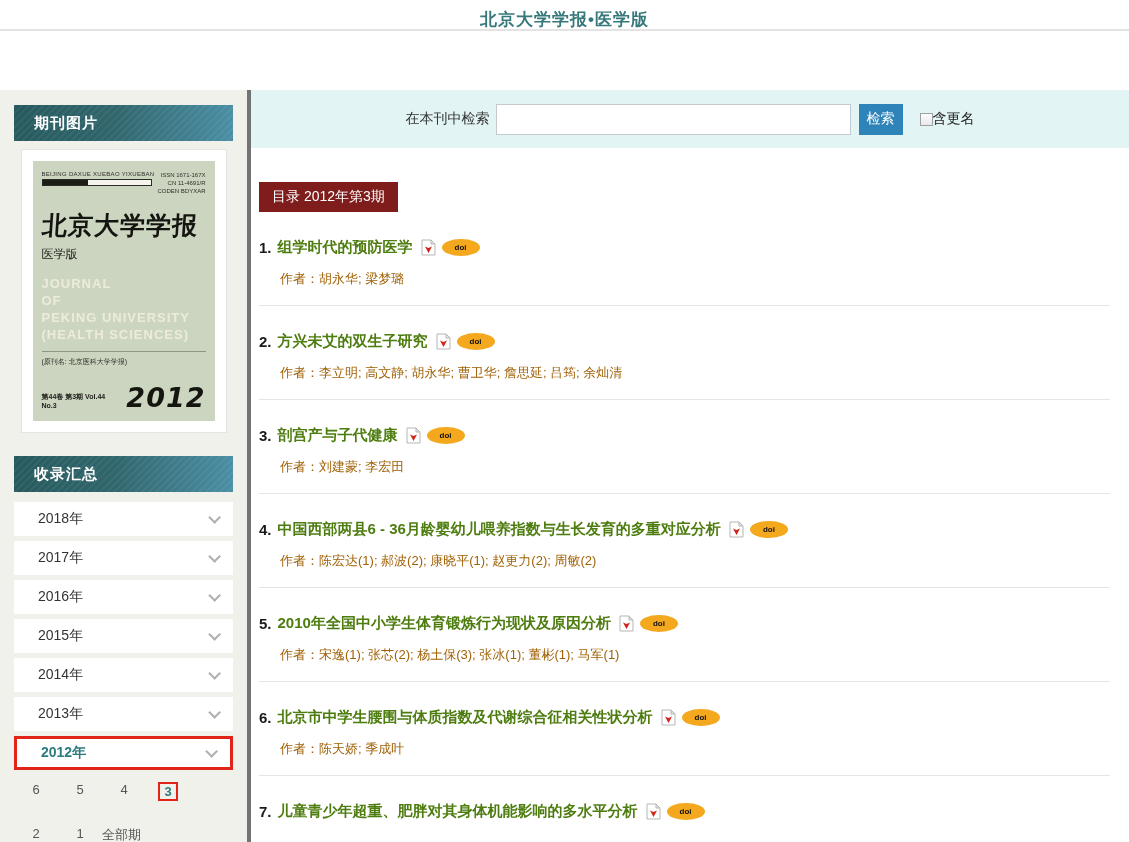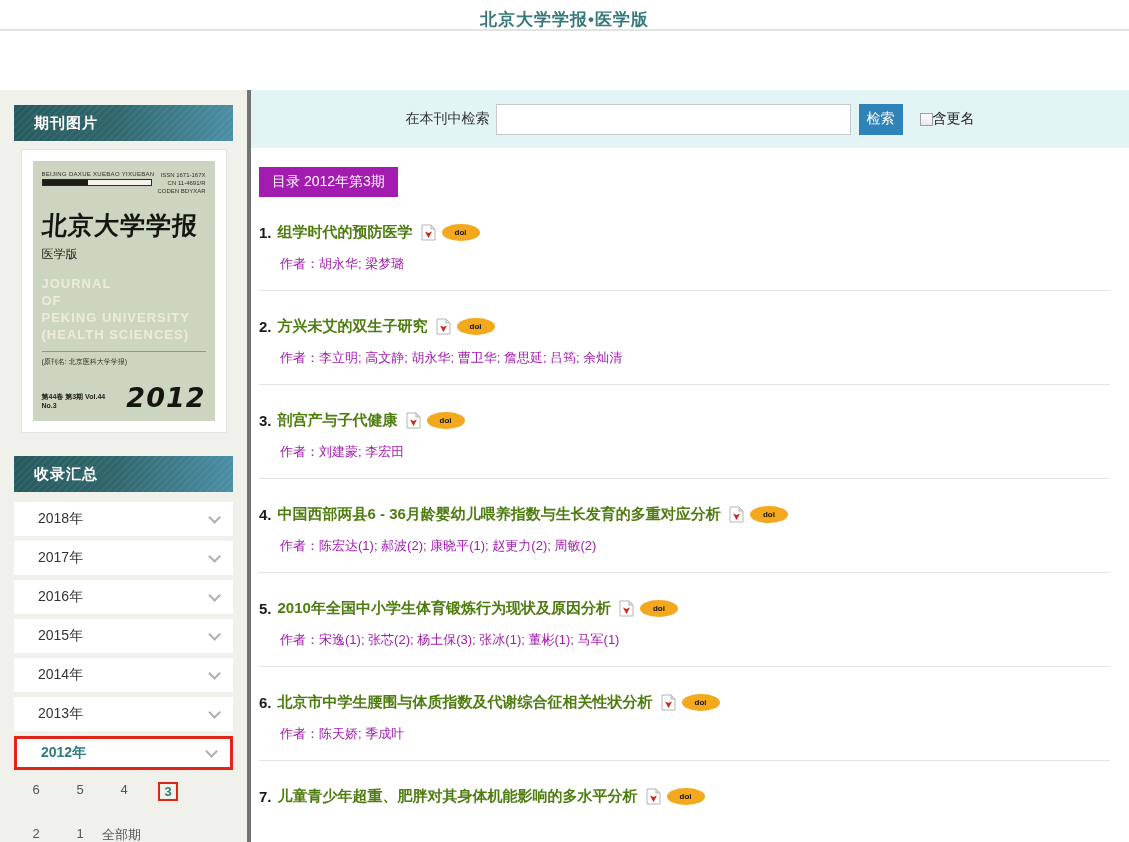--- a/index.html
+++ b/index.html
@@ -71,32 +71,32 @@
   .search-input { width:355px; height:31px; border:1px solid #c3c9cc; background:#fff;
     padding:0 8px; font-size:13px; outline:none; }
   .search-btn { width:44px; height:31px; margin-left:8px; background:#2e84b8; color:#fff;
     border:none; font-size:14px; cursor:pointer; font-family:inherit; }
   .search-check { display:flex; align-items:center; margin-left:17px; gap:0; }
   .checkbox { width:13px; height:13px; border:1px solid #9aa0a3;
     background:linear-gradient(#fdfdfd,#e8e8e8); }
   .check-label { font-size:14px; color:#222; }
 
   
-  .toc-badge { display:inline-block; margin:19px 0 0 8px; background:#a21caf; color:#fff;
+  .toc-badge { display:inline-block; margin:34px 0 0 8px; background:#7f1d1d; color:#fff;
     font-size:14px; padding:6px 13px; }
   .article-list { margin:0 19px 0 8px; }
   .article-item { padding:26px 0 17px 0; border-bottom:1px solid #e5e5e5; }
   .article-title-line { font-size:15px; font-weight:bold; display:flex; align-items:center; }
   .article-num { color:#1a1a1a; margin-right:6px; }
   .article-link { color:#4d7c0f; text-decoration:none; cursor:pointer; }
   .pdf-icon { margin-left:8px; display:inline-flex; cursor:pointer; }
   .doi-icon { margin-left:6px; width:38px; height:17px; border-radius:50%;
     background:#f3a81d; color:#111; font-size:8px; font-weight:bold; display:inline-flex;
     align-items:center; justify-content:center; cursor:pointer; font-style:normal; }
-  .article-authors { margin-top:13px; padding-left:21px; font-size:13px; color:#a21caf; }
+  .article-authors { margin-top:13px; padding-left:21px; font-size:13px; color:#a16207; }
 </style>
 </head>
 <body>
 
 <div class="site-header">
   <span class="site-title">北京大学学报•医学版</span>
 </div>
 
 <div class="page-body">
 

